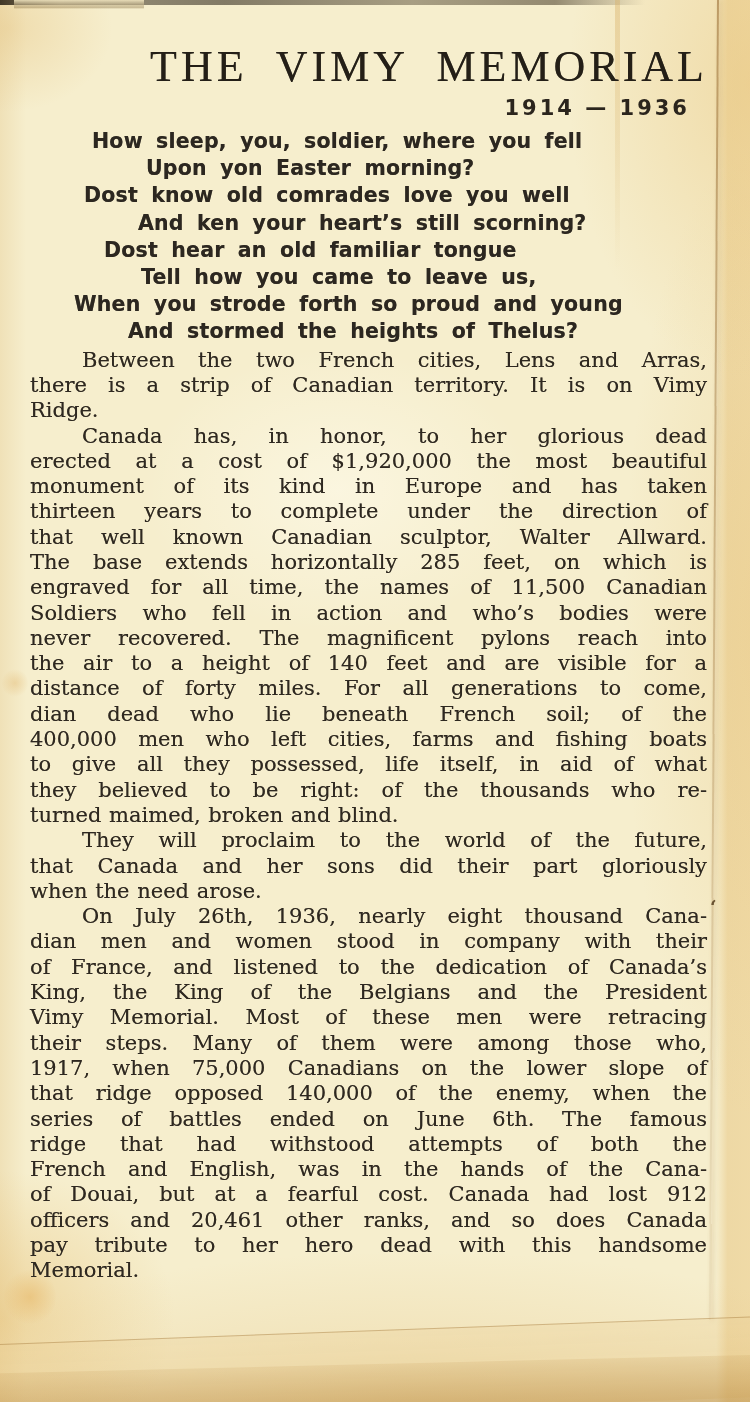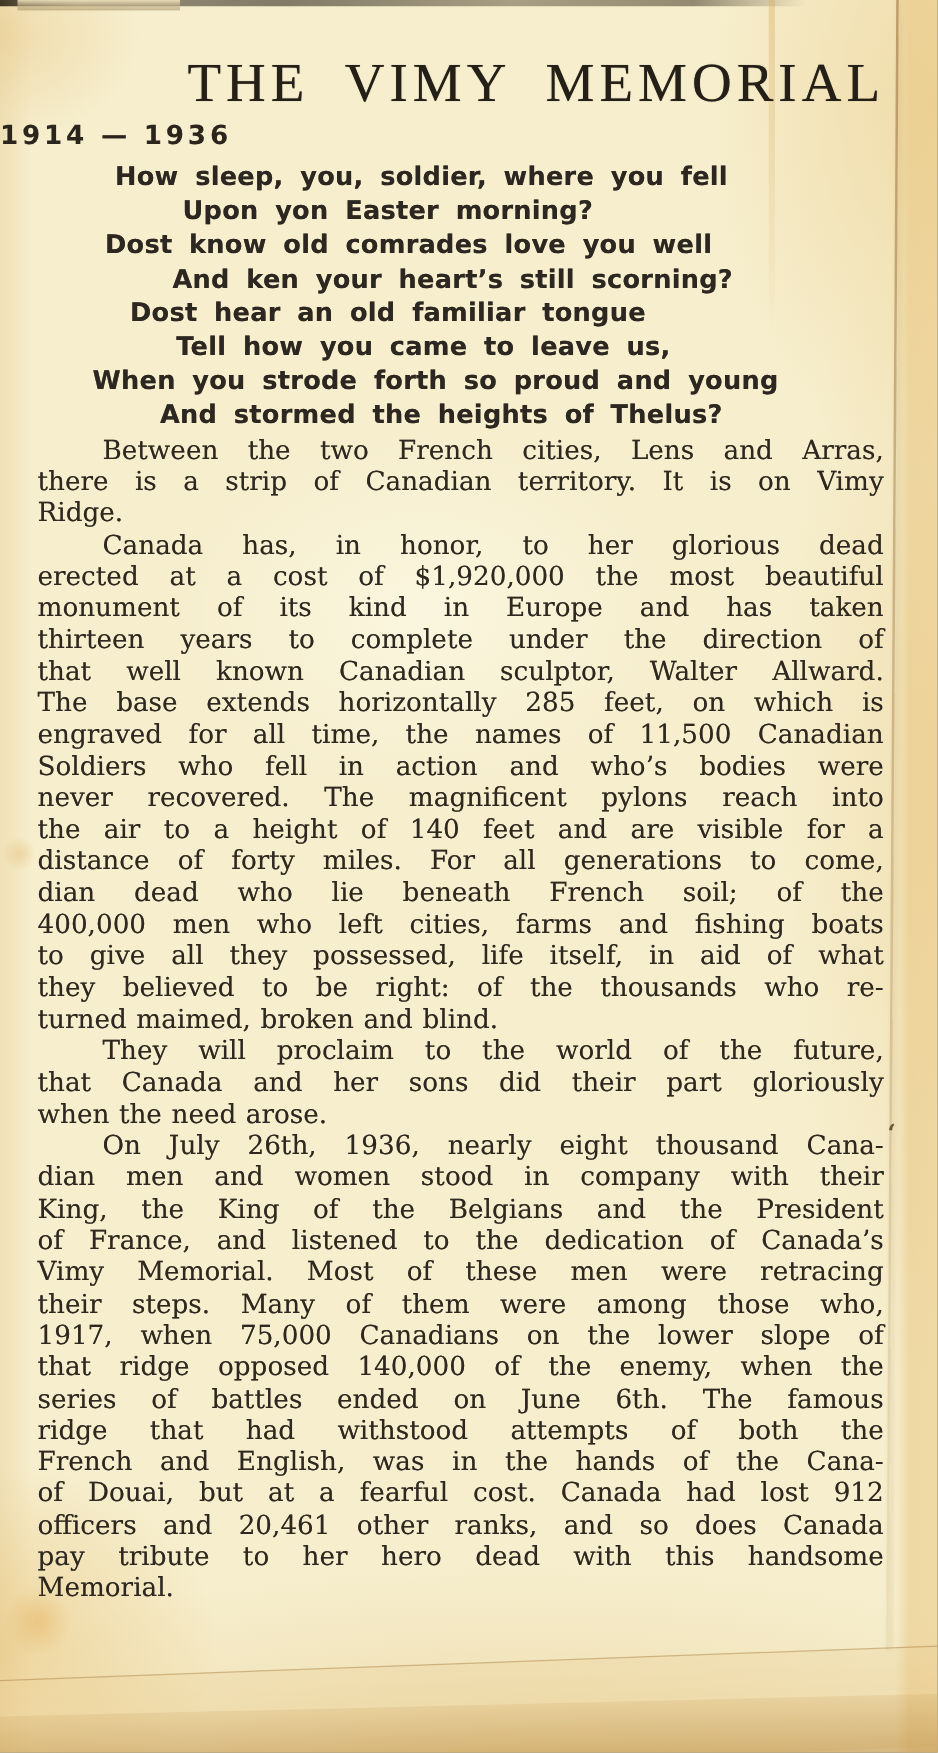--- a/index.html
+++ b/index.html
@@ -69,21 +69,21 @@
   
   .doc{position:absolute;top:0;left:0;width:100%;}
   .title{
     margin:0;padding-top:44px;line-height:46px;
     text-align:right;margin-right:42px;
     font-family:"Liberation Serif", serif;font-weight:400;
     font-size:44px;letter-spacing:4px;word-spacing:14px;
     color:#241f17;text-shadow:0 0 .6px rgba(36,31,23,.7);
   }
   .subtitle{
-    margin-top:6px;line-height:24px;text-align:left;margin-right:60px;
+    margin-top:6px;line-height:24px;text-align:right;margin-right:60px;
     font-family:"DejaVu Sans", sans-serif;font-weight:700;
     font-size:21px;letter-spacing:3px;color:#2b251d;
   }
   .poem{
     margin-top:8px;
     font-family:"DejaVu Sans", sans-serif;font-weight:700;
     font-size:20.5px;line-height:27.2px;
     word-spacing:6px;letter-spacing:.2px;color:#2c2720;
     text-shadow:0 0 .5px rgba(44,39,32,.6);
   }
@@ -165,22 +165,22 @@
 
       <div class="para">
         <div class="bl first">They will proclaim to the world of the future,</div>
         <div class="bl">that Canada and her sons did their part gloriously</div>
         <div class="bl plast">when the need arose.</div>
       </div>
 
       <div class="para">
         <div class="bl first">On July 26th, 1936, nearly eight thousand Cana-</div>
         <div class="bl">dian men and women stood in company with their</div>
+        <div class="bl">of France, and listened to the dedication of Canada’s</div>
         <div class="bl">King, the King of the Belgians and the President</div>
-        <div class="bl">of France, and listened to the dedication of Canada’s</div>
         <div class="bl">Vimy Memorial. Most of these men were retracing</div>
         <div class="bl">their steps. Many of them were among those who,</div>
         <div class="bl">1917, when 75,000 Canadians on the lower slope of</div>
         <div class="bl">that ridge opposed 140,000 of the enemy, when the</div>
         <div class="bl">series of battles ended on June 6th. The famous</div>
         <div class="bl">ridge that had withstood attempts of both the</div>
         <div class="bl">French and English, was in the hands of the Cana-</div>
         <div class="bl">of Douai, but at a fearful cost. Canada had lost 912</div>
         <div class="bl">officers and 20,461 other ranks, and so does Canada</div>
         <div class="bl">pay tribute to her hero dead with this handsome</div>

